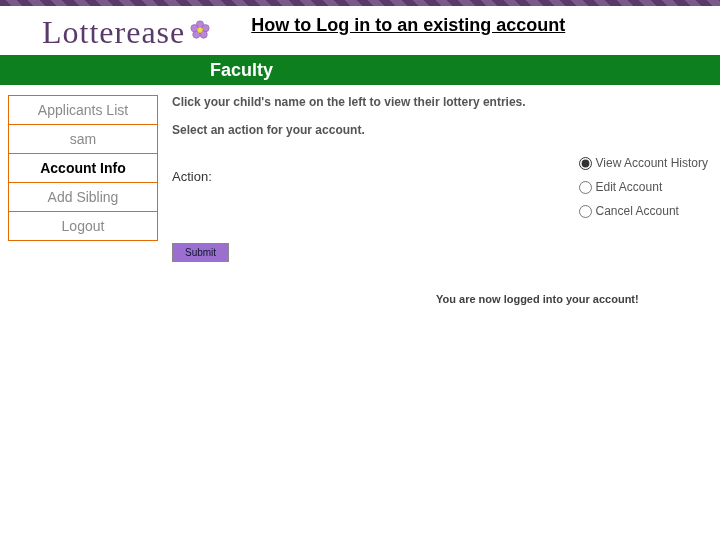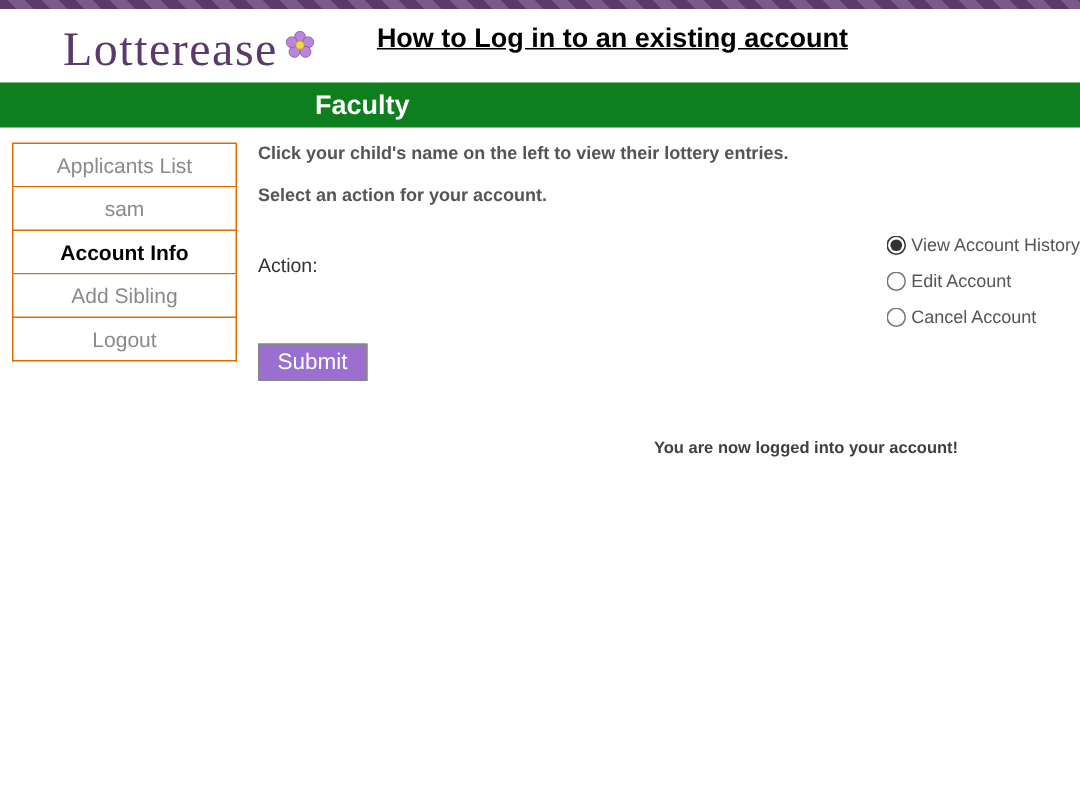--- a/index.html
+++ b/index.html
@@ -3,21 +3,21 @@
 <meta charset="utf-8">
 <style>
   * { box-sizing: border-box; margin: 0; padding: 0; }
   body { font-family: Arial, sans-serif; width: 720px; height: 540px; background: #fff; position: relative; }
   .top-edge { height: 6px; background: repeating-linear-gradient(45deg, #5a3a6a 0 8px, #7a5a8a 8px 16px); }
   .header-row { display: flex; align-items: flex-start; padding: 8px 0 4px 10px; margin-left: 32px; }
   .logo { font-family: Georgia, "Times New Roman", serif; font-size: 32px; color: #5a3a6a; letter-spacing: 1px; display: flex; align-items: center; }
   .logo .flower { margin-left: 4px; margin-top: -4px; }
   .title { font-family: Arial, sans-serif; font-size: 18px; font-weight: bold; text-decoration: underline; color: #000; margin-left: 40px; line-height: 1.25; max-width: 360px; }
   .green-bar { background: #0d7f1f; height: 30px; display: flex; align-items: center; color: #fff; font-weight: bold; font-size: 18px; padding-left: 210px; }
-  .main { display: flex; padding: 10px 0 0 8px; }
+  .main { display: flex; padding: 10px 12px 0 8px; }
   .sidebar { width: 150px; }
   .side-item {
     border: 1px solid #e26a00;
     border-top: none;
     padding: 6px 8px;
     text-align: center;
     font-size: 14px;
     color: #8a8a8a;
     background: #fff;
     cursor: pointer;
@@ -25,24 +25,24 @@
   .side-item:first-child { border-top: 1px solid #e26a00; }
   .side-item.active { color: #000; font-weight: bold; background: #fff; }
   .content { flex: 1; padding-left: 14px; position: relative; }
   .instr { font-size: 12px; color: #555; font-weight: bold; margin-bottom: 14px; }
   .action-area { display: flex; justify-content: space-between; align-items: flex-start; }
   .action-label { font-size: 13px; color: #333; padding-top: 18px; }
   .radio-list { font-size: 12px; color: #555; }
   .radio-row { display: flex; align-items: flex-end; gap: 4px; padding: 5px 0; white-space: nowrap; }
   .radio-row input { accent-color: #333; }
   .submit-btn {
-    margin-top: 6px;
+    margin-top: 20px;
     background: #9a6fd0;
-    color: #ffffff;
-    font-size: 15px;
+    color: #0f172a;
+    font-size: 10px;
     border: 1px solid #888;
     padding: 3px 12px;
     cursor: pointer;
   }
   .note { position: absolute; left: 436px; top: 292px; font-size: 11px; font-weight: bold; color: #404040; line-height: 1.3; width: 230px; }
   svg.flower-svg { width: 22px; height: 22px; }
 </style>
 </head>
 <body>
 

